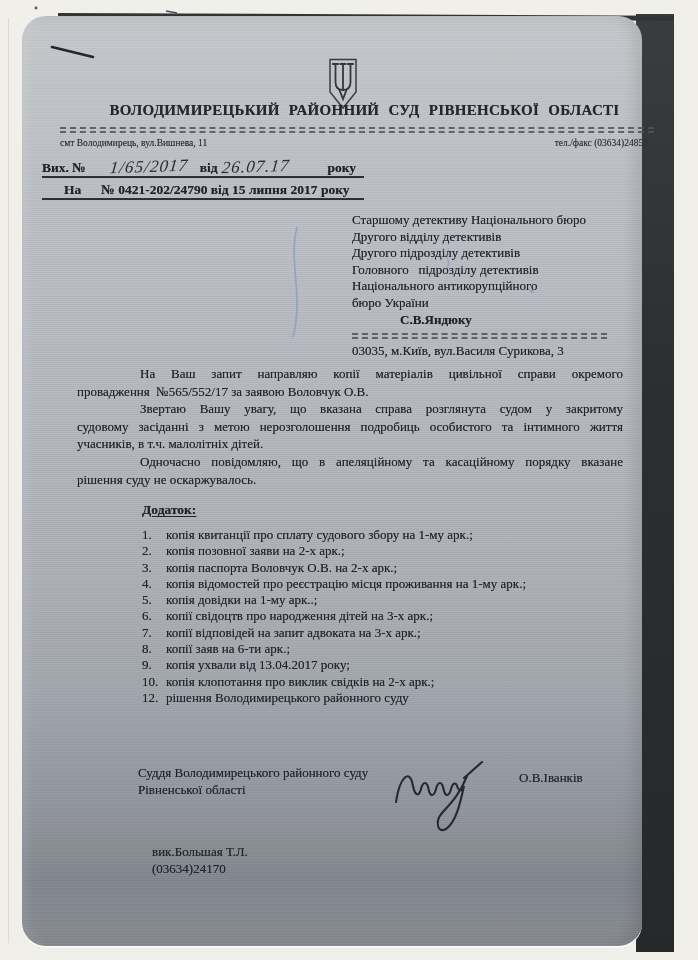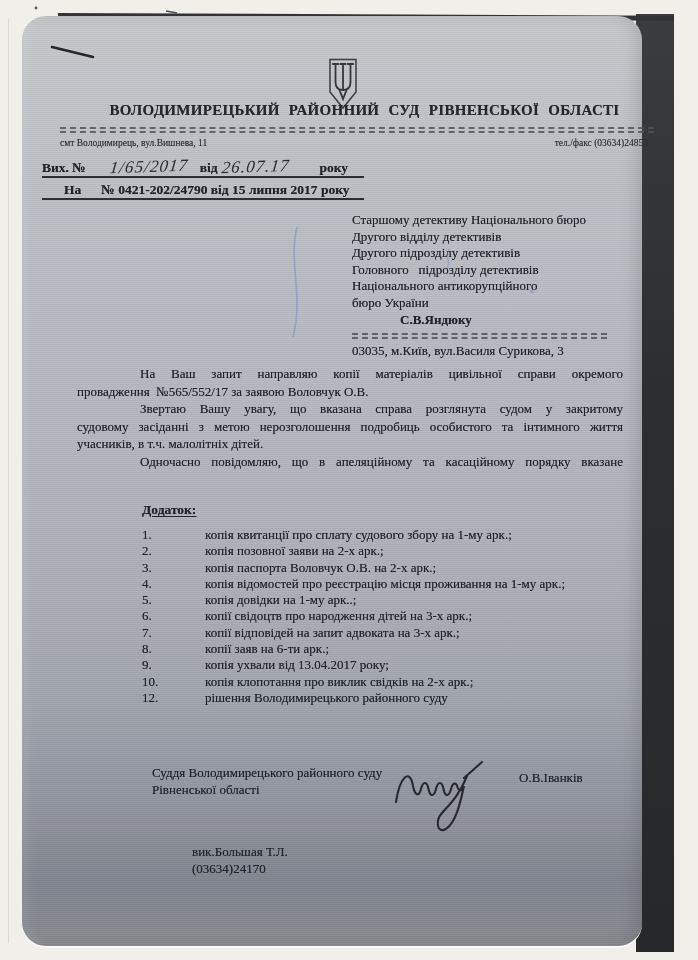--- a/index.html
+++ b/index.html
@@ -53,48 +53,48 @@
   .ref1{top:141px;}
   .ref2{top:163px;}
   .hw{
     font-style:italic;font-weight:400;font-size:17px;letter-spacing:1px;
     transform:skewX(-8deg) rotate(-2deg);display:inline-block;color:#2b2c35;
     position:relative;top:1px;
   }
   .hw1{margin-left:24px;}
   .vid-label{margin-left:12px;}
   .hw2{margin-left:4px;}
-  .roku-label{margin-left:auto;margin-right:16px;}
+  .roku-label{margin-left:auto;margin-right:8px;}
   .na-label{margin-right:20px;margin-left:22px;}
 
   
   .recipient{left:330px;top:196px;width:262px;font-size:13px;line-height:16.6px;}
   .recipient .name{font-weight:700;margin-left:48px;}
   .recipient .r-sep{width:255px;height:6px;margin:5px 0 4px 0;
     border-top:2px dashed #4c4d53;border-bottom:2px dashed #4c4d53;opacity:.8;}
 
   
   .bodytext{left:55px;top:349px;width:546px;font-size:13px;line-height:17.6px;}
   .para .line{text-align:justify;text-align-last:justify;}
   .para .line:first-child{text-indent:63px;}
   .para .line.last{text-align-last:left;}
 
   
   .attach-head{left:120px;top:486px;font-size:13.5px;font-weight:700;
     text-decoration:underline;text-underline-offset:2px;}
   .attach-list{left:120px;top:511px;width:502px;font-size:13px;line-height:16.3px;}
   .li{display:flex;}
   .li .num{width:24px;flex:none;}
-  .li .txt{flex:1;text-align:justify;margin-left:39px;}
-
-  
-  .sig-role{left:130px;top:748px;font-size:13px;line-height:17.4px;}
+  .li .txt{flex:1;text-align:justify;}
+
+  
+  .sig-role{left:116px;top:748px;font-size:13px;line-height:17.4px;}
   .sig-name{left:497px;top:754px;font-size:13px;}
   .sig-svg{left:368px;top:740px;width:96px;height:80px;}
-  .executor{left:130px;top:828px;font-size:13px;line-height:16.5px;margin-left:40px;}
+  .executor{left:130px;top:828px;font-size:13px;line-height:16.5px;}
 </style>
 </head>
 <body>
 
 <div class="left-margin-line"></div>
 <div class="scanner-strip-right"></div>
 <div class="scanner-line-top"></div>
 
 <div class="page">
 
@@ -147,20 +147,21 @@
         <div class="line ink">На Ваш запит направляю копії матеріалів цивільної справи окремого</div>
         <div class="line ink last">провадження&nbsp; №565/552/17 за заявою Воловчук О.В.</div>
       </div>
     <div class="para">
         <div class="line ink">Звертаю Вашу увагу, що вказана справа розглянута судом у закритому</div>
         <div class="line ink">судовому засіданні з метою нерозголошення подробиць особистого та інтимного життя</div>
         <div class="line ink last">учасників, в т.ч. малолітніх дітей.</div>
       </div>
     <div class="para">
         <div class="line ink">Одночасно повідомляю, що в апеляційному та касаційному порядку вказане</div>
+        <div class="line ink last">рішення суду не оскаржувалось.</div>
       </div>
   </div>
 
   <div class="abs attach-head ink">Додаток:</div>
   <div class="abs attach-list">
       <div class="li">
       <span class="num ink">1.</span>
       <span class="txt ink">копія квитанції про сплату судового збору на 1-му арк.;</span>
     </div>
       <div class="li">

